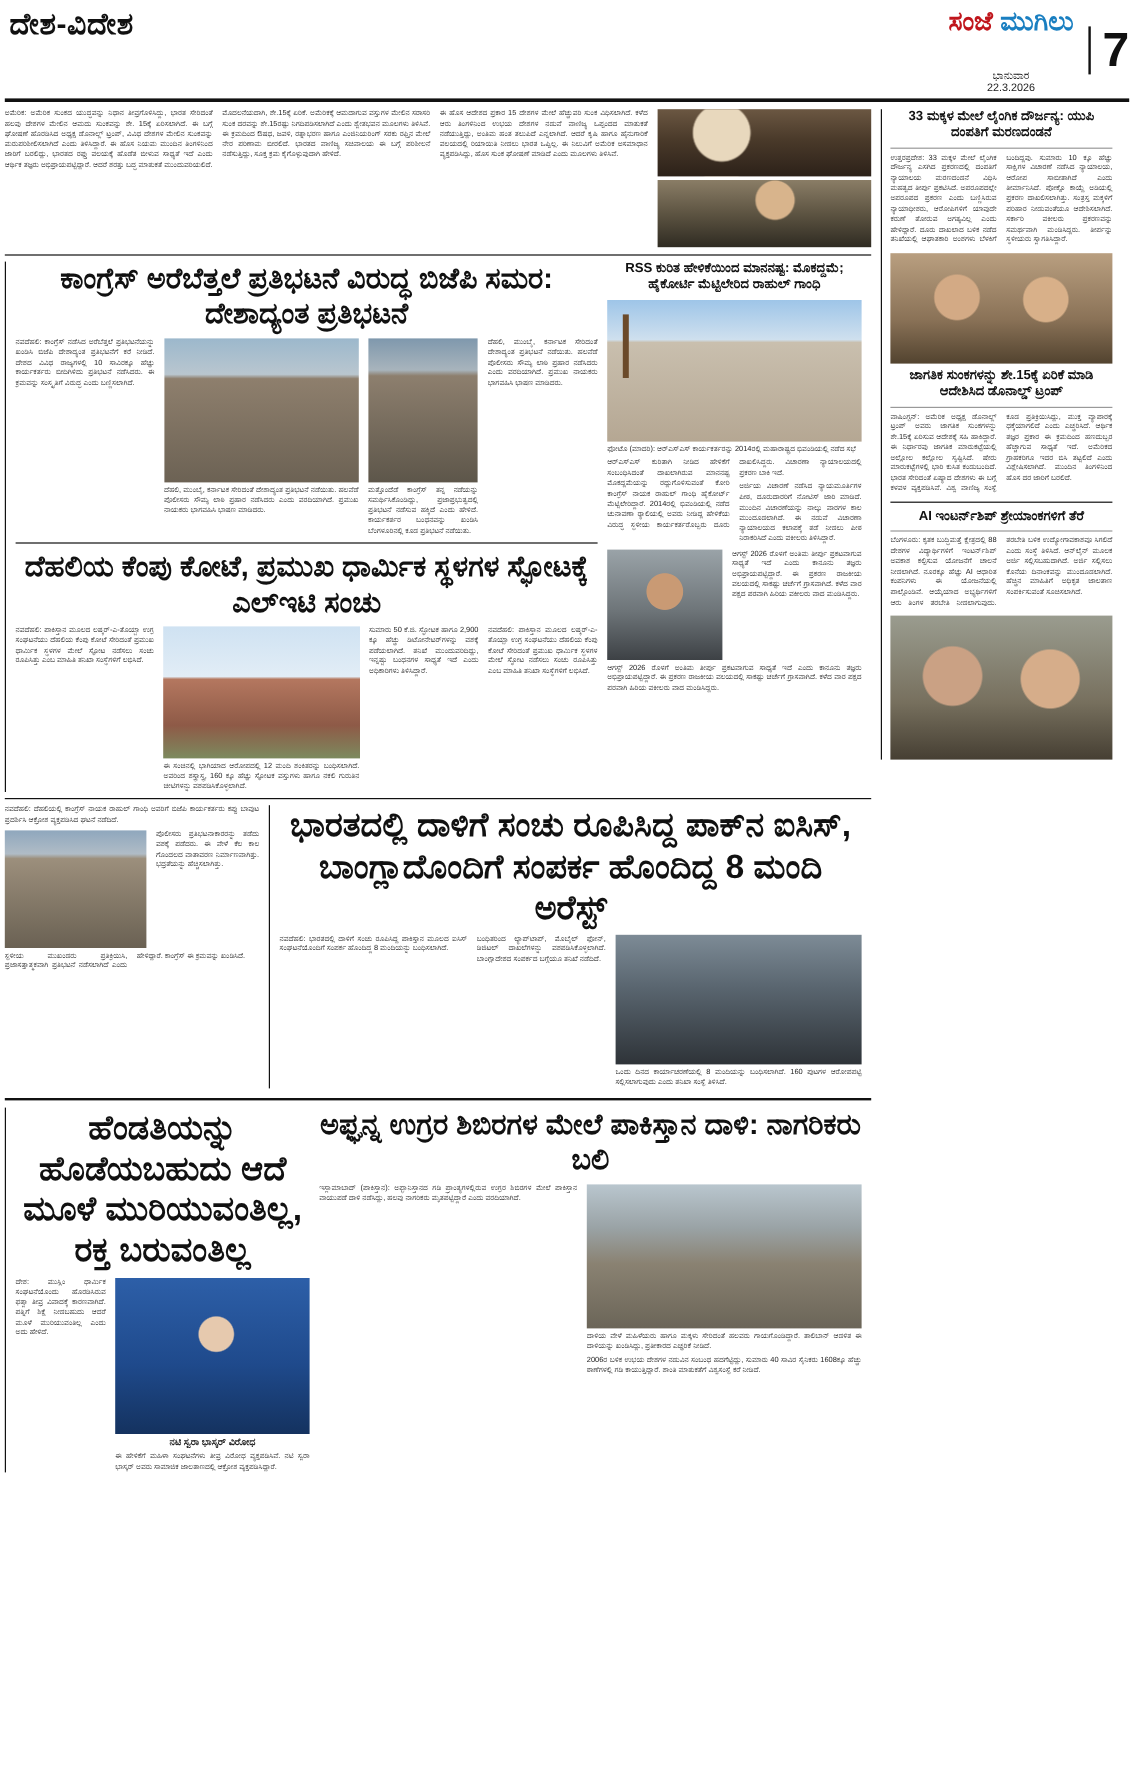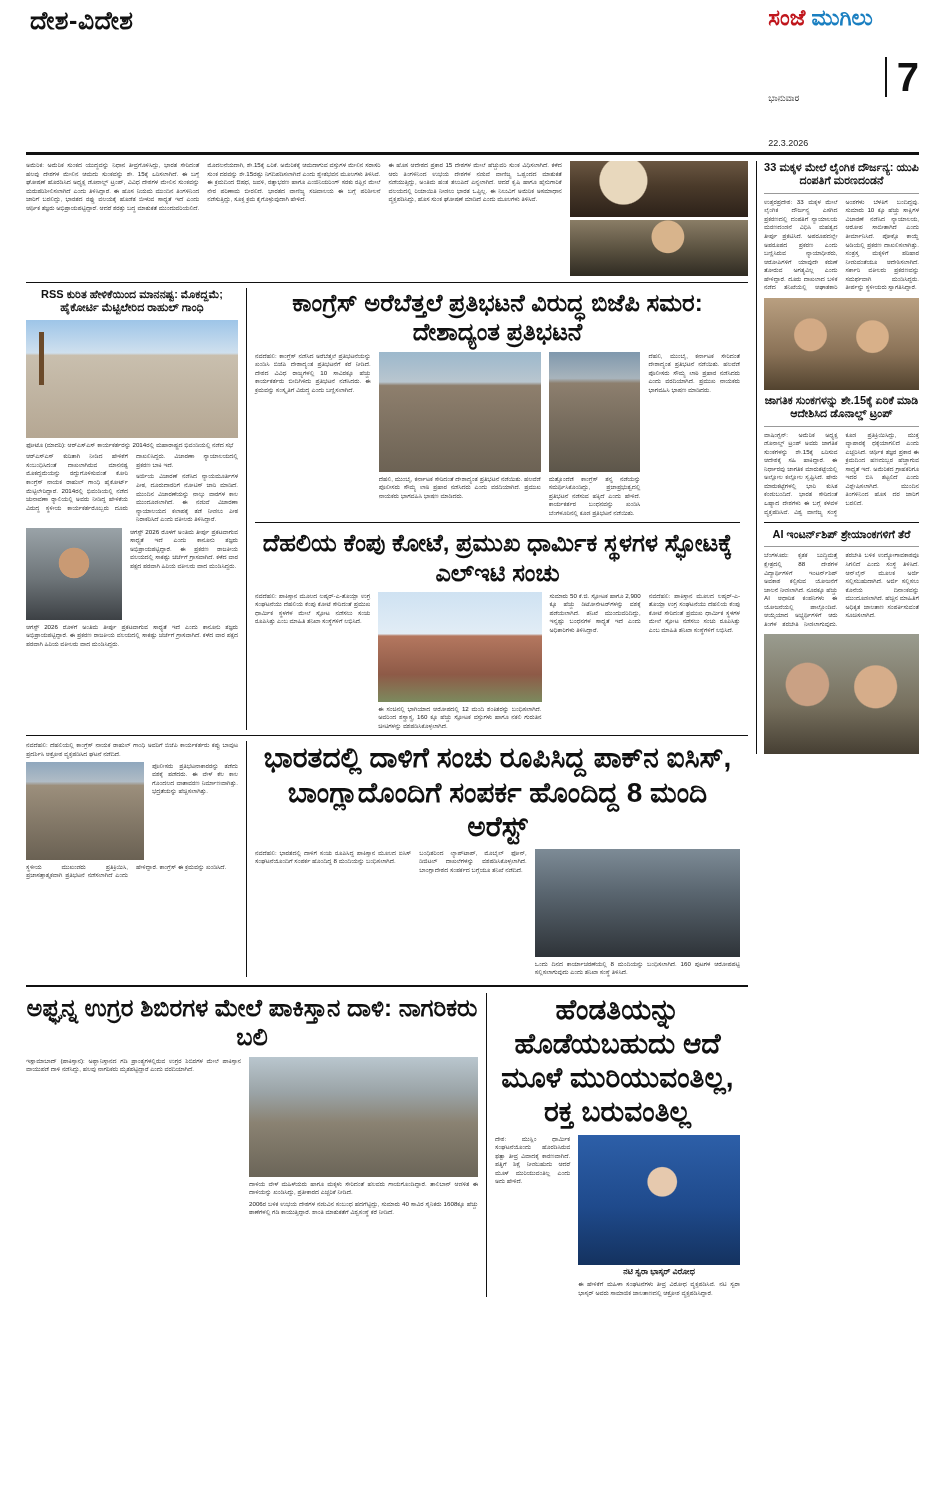--- a/index.html
+++ b/index.html
@@ -6,31 +6,31 @@
   html, body { margin:0; padding:0; }
   body {
     width: 945px;
     height: 1491px;
     background: #ffffff;
     font-family: "Liberation Sans", sans-serif;
     color: #111;
     position: relative;
     overflow: hidden;
   }
-  .page { width:945px; height:1307px; position:relative; padding: 6px 26px; }
+  .page { width:945px; height:1307px; position:relative; padding: 6px 4px; }
 
   
   .masthead {
     display:flex; align-items:flex-start; justify-content:space-between;
     border-bottom: 3px solid #111; padding-bottom: 4px; margin-bottom: 6px;
   }
   .masthead-left { font-size: 25px; font-weight: bold; letter-spacing:.5px; padding-left:4px; }
   .masthead-right { display:flex; align-items:center; gap:8px; }
   .brand {
-    display:flex; flex-direction:column; line-height:1.05;gap:35px;
+    display:flex; flex-direction:column; align-items:center; line-height:1.05;
   }
   .brand-main { font-size:22px; font-weight:bold; color:#c0161c; }
   .brand-main .accent { color:#1a7fc1; }
   .brand-sub { font-size:9px; color:#222;margin-top:30px; }
   .brand-date { font-size:9px; color:#222; }
   .page-num {
     font-size:40px; font-weight:bold; line-height:1; padding-left:10px;
     border-left:2px solid #111; margin-left:4px;
   }
 
@@ -166,73 +166,73 @@
             <div class="photo ph-podium" style="height:56px;margin-bottom:3px;"></div>
             <div class="photo ph-modi" style="height:56px;"></div>
           </div>
         </div>
       </div>
 
       <div class="rule"></div>
 
       <div class="flexrow">
 
+        <div style="width:494px; border-left:1px solid #111; padding-left:8px;">
+          <h2 class="head lg">ಕಾಂಗ್ರೆಸ್ ಅರೆಬೆತ್ತಲೆ ಪ್ರತಿಭಟನೆ ವಿರುದ್ಧ ಬಿಜೆಪಿ ಸಮರ: ದೇಶಾದ್ಯಂತ ಪ್ರತಿಭಟನೆ</h2>
+          <div class="flexrow" style="margin-top:4px;">
+            <div style="width:120px;">
+              <div class="body-text">ನವದೆಹಲಿ: ಕಾಂಗ್ರೆಸ್ ನಡೆಸಿದ ಅರೆಬೆತ್ತಲೆ ಪ್ರತಿಭಟನೆಯನ್ನು ಖಂಡಿಸಿ ಬಿಜೆಪಿ ದೇಶಾದ್ಯಂತ ಪ್ರತಿಭಟನೆಗೆ ಕರೆ ನೀಡಿದೆ. ದೇಶದ ವಿವಿಧ ರಾಜ್ಯಗಳಲ್ಲಿ 10 ಸಾವಿರಕ್ಕೂ ಹೆಚ್ಚು ಕಾರ್ಯಕರ್ತರು ಬೀದಿಗಿಳಿದು ಪ್ರತಿಭಟನೆ ನಡೆಸಿದರು. ಈ ಕ್ರಮವನ್ನು ಸಂಸ್ಕೃತಿಗೆ ವಿರುದ್ಧ ಎಂದು ಬಣ್ಣಿಸಲಾಗಿದೆ.</div>
+            </div>
+            <div style="width:168px;">
+              <div class="photo ph-crowd" style="height:120px;"></div>
+              <div class="body-text" style="margin-top:3px;">ದೆಹಲಿ, ಮುಂಬೈ, ಕರ್ನಾಟಕ ಸೇರಿದಂತೆ ದೇಶಾದ್ಯಂತ ಪ್ರತಿಭಟನೆ ನಡೆಯಿತು. ಹಲವೆಡೆ ಪೊಲೀಸರು ಸೌಮ್ಯ ಲಾಠಿ ಪ್ರಹಾರ ನಡೆಸಿದರು ಎಂದು ವರದಿಯಾಗಿದೆ. ಪ್ರಮುಖ ನಾಯಕರು ಭಾಗವಹಿಸಿ ಭಾಷಣ ಮಾಡಿದರು.</div>
+            </div>
+            <div style="width:95px;">
+              <div class="photo ph-crowd2" style="height:120px;"></div>
+              <div class="body-text" style="margin-top:3px;">ಮತ್ತೊಂದೆಡೆ ಕಾಂಗ್ರೆಸ್ ತನ್ನ ನಡೆಯನ್ನು ಸಮರ್ಥಿಸಿಕೊಂಡಿದ್ದು, ಪ್ರಜಾಪ್ರಭುತ್ವದಲ್ಲಿ ಪ್ರತಿಭಟನೆ ನಡೆಸುವ ಹಕ್ಕಿದೆ ಎಂದು ಹೇಳಿದೆ. ಕಾರ್ಯಕರ್ತರ ಬಂಧನವನ್ನು ಖಂಡಿಸಿ ಬೆಂಗಳೂರಿನಲ್ಲಿ ಕೂಡ ಪ್ರತಿಭಟನೆ ನಡೆಯಿತು.</div>
+            </div>
+            <div style="width:95px;">
+              <div class="body-text">ದೆಹಲಿ, ಮುಂಬೈ, ಕರ್ನಾಟಕ ಸೇರಿದಂತೆ ದೇಶಾದ್ಯಂತ ಪ್ರತಿಭಟನೆ ನಡೆಯಿತು. ಹಲವೆಡೆ ಪೊಲೀಸರು ಸೌಮ್ಯ ಲಾಠಿ ಪ್ರಹಾರ ನಡೆಸಿದರು ಎಂದು ವರದಿಯಾಗಿದೆ. ಪ್ರಮುಖ ನಾಯಕರು ಭಾಗವಹಿಸಿ ಭಾಷಣ ಮಾಡಿದರು.</div>
+            </div>
+          </div>
+
+          <div class="rule"></div>
+
+          <h2 class="head lg">ದೆಹಲಿಯ ಕೆಂಪು ಕೋಟೆ, ಪ್ರಮುಖ ಧಾರ್ಮಿಕ ಸ್ಥಳಗಳ ಸ್ಫೋಟಕ್ಕೆ ಎಲ್‌ಇಟಿ ಸಂಚು</h2>
+          <div class="flexrow" style="margin-top:4px;">
+            <div style="width:120px;">
+              <div class="body-text">ನವದೆಹಲಿ: ಪಾಕಿಸ್ತಾನ ಮೂಲದ ಲಷ್ಕರ್-ಎ-ತೊಯ್ಬಾ ಉಗ್ರ ಸಂಘಟನೆಯು ದೆಹಲಿಯ ಕೆಂಪು ಕೋಟೆ ಸೇರಿದಂತೆ ಪ್ರಮುಖ ಧಾರ್ಮಿಕ ಸ್ಥಳಗಳ ಮೇಲೆ ಸ್ಫೋಟ ನಡೆಸಲು ಸಂಚು ರೂಪಿಸಿತ್ತು ಎಂಬ ಮಾಹಿತಿ ತನಿಖಾ ಸಂಸ್ಥೆಗಳಿಗೆ ಲಭಿಸಿದೆ.</div>
+            </div>
+            <div style="width:170px;">
+              <div class="photo ph-redfort" style="height:110px;"></div>
+              <div class="body-text" style="margin-top:3px;">ಈ ಸಂಚಿನಲ್ಲಿ ಭಾಗಿಯಾದ ಆರೋಪದಲ್ಲಿ 12 ಮಂದಿ ಶಂಕಿತರನ್ನು ಬಂಧಿಸಲಾಗಿದೆ. ಅವರಿಂದ ಶಸ್ತ್ರಾಸ್ತ್ರ, 160 ಕ್ಕೂ ಹೆಚ್ಚು ಸ್ಫೋಟಕ ವಸ್ತುಗಳು ಹಾಗೂ ನಕಲಿ ಗುರುತಿನ ಚೀಟಿಗಳನ್ನು ವಶಪಡಿಸಿಕೊಳ್ಳಲಾಗಿದೆ.</div>
+            </div>
+            <div style="width:95px;">
+              <div class="body-text">ಸುಮಾರು 50 ಕೆ.ಜಿ. ಸ್ಫೋಟಕ ಹಾಗೂ 2,900 ಕ್ಕೂ ಹೆಚ್ಚು ಡಿಟೋನೇಟರ್‌ಗಳನ್ನು ವಶಕ್ಕೆ ಪಡೆಯಲಾಗಿದೆ. ತನಿಖೆ ಮುಂದುವರಿದಿದ್ದು, ಇನ್ನಷ್ಟು ಬಂಧನಗಳ ಸಾಧ್ಯತೆ ಇದೆ ಎಂದು ಅಧಿಕಾರಿಗಳು ತಿಳಿಸಿದ್ದಾರೆ.</div>
+            </div>
+            <div style="width:95px;">
+              <div class="body-text">ನವದೆಹಲಿ: ಪಾಕಿಸ್ತಾನ ಮೂಲದ ಲಷ್ಕರ್-ಎ-ತೊಯ್ಬಾ ಉಗ್ರ ಸಂಘಟನೆಯು ದೆಹಲಿಯ ಕೆಂಪು ಕೋಟೆ ಸೇರಿದಂತೆ ಪ್ರಮುಖ ಧಾರ್ಮಿಕ ಸ್ಥಳಗಳ ಮೇಲೆ ಸ್ಫೋಟ ನಡೆಸಲು ಸಂಚು ರೂಪಿಸಿತ್ತು ಎಂಬ ಮಾಹಿತಿ ತನಿಖಾ ಸಂಸ್ಥೆಗಳಿಗೆ ಲಭಿಸಿದೆ.</div>
+            </div>
+          </div>
+        </div>
+
         <div style="width:212px;">
           <h2 class="head sm">RSS ಕುರಿತ ಹೇಳಿಕೆಯಿಂದ ಮಾನನಷ್ಟ: ಮೊಕದ್ದಮೆ; ಹೈಕೋರ್ಟಿ ಮೆಟ್ಟಿಲೇರಿದ ರಾಹುಲ್ ಗಾಂಧಿ</h2>
           <div class="photo ph-rally" style="height:118px;"></div>
           <div class="body-text" style="margin-top:3px;">ಫೋಟೊ (ಮಾದರಿ): ಆರ್‌ಎಸ್‌ಎಸ್ ಕಾರ್ಯಕರ್ತರನ್ನು 2014ರಲ್ಲಿ ಮಹಾರಾಷ್ಟ್ರದ ಭಿವಂಡಿಯಲ್ಲಿ ನಡೆದ ಸಭೆ</div>
           <div class="cols2" style="margin-top:3px;">
             <div class="body-text">ಆರ್‌ಎಸ್‌ಎಸ್ ಕುರಿತಾಗಿ ನೀಡಿದ ಹೇಳಿಕೆಗೆ ಸಂಬಂಧಿಸಿದಂತೆ ದಾಖಲಾಗಿರುವ ಮಾನನಷ್ಟ ಮೊಕದ್ದಮೆಯನ್ನು ರದ್ದುಗೊಳಿಸುವಂತೆ ಕೋರಿ ಕಾಂಗ್ರೆಸ್ ನಾಯಕ ರಾಹುಲ್ ಗಾಂಧಿ ಹೈಕೋರ್ಟ್ ಮೆಟ್ಟಿಲೇರಿದ್ದಾರೆ. 2014ರಲ್ಲಿ ಭಿವಂಡಿಯಲ್ಲಿ ನಡೆದ ಚುನಾವಣಾ ರ‍್ಯಾಲಿಯಲ್ಲಿ ಅವರು ನೀಡಿದ್ದ ಹೇಳಿಕೆಯ ವಿರುದ್ಧ ಸ್ಥಳೀಯ ಕಾರ್ಯಕರ್ತರೊಬ್ಬರು ದೂರು ದಾಖಲಿಸಿದ್ದರು. ವಿಚಾರಣಾ ನ್ಯಾಯಾಲಯದಲ್ಲಿ ಪ್ರಕರಣ ಬಾಕಿ ಇದೆ.</div>
             <div class="body-text" style="margin-top:3px;">ಅರ್ಜಿಯ ವಿಚಾರಣೆ ನಡೆಸಿದ ನ್ಯಾಯಮೂರ್ತಿಗಳ ಪೀಠ, ದೂರುದಾರರಿಗೆ ನೋಟಿಸ್ ಜಾರಿ ಮಾಡಿದೆ. ಮುಂದಿನ ವಿಚಾರಣೆಯನ್ನು ನಾಲ್ಕು ವಾರಗಳ ಕಾಲ ಮುಂದೂಡಲಾಗಿದೆ. ಈ ನಡುವೆ ವಿಚಾರಣಾ ನ್ಯಾಯಾಲಯದ ಕಲಾಪಕ್ಕೆ ತಡೆ ನೀಡಲು ಪೀಠ ನಿರಾಕರಿಸಿದೆ ಎಂದು ವಕೀಲರು ತಿಳಿಸಿದ್ದಾರೆ.</div>
           </div>
           <div class="flexrow" style="margin-top:4px;">
             <div class="photo ph-rahul" style="width:96px;height:92px;"></div>
             <div class="body-text" style="flex:1;">ಆಗಸ್ಟ್ 2026 ರೊಳಗೆ ಅಂತಿಮ ತೀರ್ಪು ಪ್ರಕಟವಾಗುವ ಸಾಧ್ಯತೆ ಇದೆ ಎಂದು ಕಾನೂನು ತಜ್ಞರು ಅಭಿಪ್ರಾಯಪಟ್ಟಿದ್ದಾರೆ. ಈ ಪ್ರಕರಣ ರಾಜಕೀಯ ವಲಯದಲ್ಲಿ ಸಾಕಷ್ಟು ಚರ್ಚೆಗೆ ಗ್ರಾಸವಾಗಿದೆ. ಕಳೆದ ವಾರ ಪಕ್ಷದ ಪರವಾಗಿ ಹಿರಿಯ ವಕೀಲರು ವಾದ ಮಂಡಿಸಿದ್ದರು.</div>
           </div>
           <div class="body-text" style="margin-top:3px;">ಆಗಸ್ಟ್ 2026 ರೊಳಗೆ ಅಂತಿಮ ತೀರ್ಪು ಪ್ರಕಟವಾಗುವ ಸಾಧ್ಯತೆ ಇದೆ ಎಂದು ಕಾನೂನು ತಜ್ಞರು ಅಭಿಪ್ರಾಯಪಟ್ಟಿದ್ದಾರೆ. ಈ ಪ್ರಕರಣ ರಾಜಕೀಯ ವಲಯದಲ್ಲಿ ಸಾಕಷ್ಟು ಚರ್ಚೆಗೆ ಗ್ರಾಸವಾಗಿದೆ. ಕಳೆದ ವಾರ ಪಕ್ಷದ ಪರವಾಗಿ ಹಿರಿಯ ವಕೀಲರು ವಾದ ಮಂಡಿಸಿದ್ದರು.</div>
         </div>
-
-        <div style="width:494px; border-left:1px solid #111; padding-left:8px;">
-          <h2 class="head lg">ಕಾಂಗ್ರೆಸ್ ಅರೆಬೆತ್ತಲೆ ಪ್ರತಿಭಟನೆ ವಿರುದ್ಧ ಬಿಜೆಪಿ ಸಮರ: ದೇಶಾದ್ಯಂತ ಪ್ರತಿಭಟನೆ</h2>
-          <div class="flexrow" style="margin-top:4px;">
-            <div style="width:120px;">
-              <div class="body-text">ನವದೆಹಲಿ: ಕಾಂಗ್ರೆಸ್ ನಡೆಸಿದ ಅರೆಬೆತ್ತಲೆ ಪ್ರತಿಭಟನೆಯನ್ನು ಖಂಡಿಸಿ ಬಿಜೆಪಿ ದೇಶಾದ್ಯಂತ ಪ್ರತಿಭಟನೆಗೆ ಕರೆ ನೀಡಿದೆ. ದೇಶದ ವಿವಿಧ ರಾಜ್ಯಗಳಲ್ಲಿ 10 ಸಾವಿರಕ್ಕೂ ಹೆಚ್ಚು ಕಾರ್ಯಕರ್ತರು ಬೀದಿಗಿಳಿದು ಪ್ರತಿಭಟನೆ ನಡೆಸಿದರು. ಈ ಕ್ರಮವನ್ನು ಸಂಸ್ಕೃತಿಗೆ ವಿರುದ್ಧ ಎಂದು ಬಣ್ಣಿಸಲಾಗಿದೆ.</div>
-            </div>
-            <div style="width:168px;">
-              <div class="photo ph-crowd" style="height:120px;"></div>
-              <div class="body-text" style="margin-top:3px;">ದೆಹಲಿ, ಮುಂಬೈ, ಕರ್ನಾಟಕ ಸೇರಿದಂತೆ ದೇಶಾದ್ಯಂತ ಪ್ರತಿಭಟನೆ ನಡೆಯಿತು. ಹಲವೆಡೆ ಪೊಲೀಸರು ಸೌಮ್ಯ ಲಾಠಿ ಪ್ರಹಾರ ನಡೆಸಿದರು ಎಂದು ವರದಿಯಾಗಿದೆ. ಪ್ರಮುಖ ನಾಯಕರು ಭಾಗವಹಿಸಿ ಭಾಷಣ ಮಾಡಿದರು.</div>
-            </div>
-            <div style="width:95px;">
-              <div class="photo ph-crowd2" style="height:120px;"></div>
-              <div class="body-text" style="margin-top:3px;">ಮತ್ತೊಂದೆಡೆ ಕಾಂಗ್ರೆಸ್ ತನ್ನ ನಡೆಯನ್ನು ಸಮರ್ಥಿಸಿಕೊಂಡಿದ್ದು, ಪ್ರಜಾಪ್ರಭುತ್ವದಲ್ಲಿ ಪ್ರತಿಭಟನೆ ನಡೆಸುವ ಹಕ್ಕಿದೆ ಎಂದು ಹೇಳಿದೆ. ಕಾರ್ಯಕರ್ತರ ಬಂಧನವನ್ನು ಖಂಡಿಸಿ ಬೆಂಗಳೂರಿನಲ್ಲಿ ಕೂಡ ಪ್ರತಿಭಟನೆ ನಡೆಯಿತು.</div>
-            </div>
-            <div style="width:95px;">
-              <div class="body-text">ದೆಹಲಿ, ಮುಂಬೈ, ಕರ್ನಾಟಕ ಸೇರಿದಂತೆ ದೇಶಾದ್ಯಂತ ಪ್ರತಿಭಟನೆ ನಡೆಯಿತು. ಹಲವೆಡೆ ಪೊಲೀಸರು ಸೌಮ್ಯ ಲಾಠಿ ಪ್ರಹಾರ ನಡೆಸಿದರು ಎಂದು ವರದಿಯಾಗಿದೆ. ಪ್ರಮುಖ ನಾಯಕರು ಭಾಗವಹಿಸಿ ಭಾಷಣ ಮಾಡಿದರು.</div>
-            </div>
-          </div>
-
-          <div class="rule"></div>
-
-          <h2 class="head lg">ದೆಹಲಿಯ ಕೆಂಪು ಕೋಟೆ, ಪ್ರಮುಖ ಧಾರ್ಮಿಕ ಸ್ಥಳಗಳ ಸ್ಫೋಟಕ್ಕೆ ಎಲ್‌ಇಟಿ ಸಂಚು</h2>
-          <div class="flexrow" style="margin-top:4px;">
-            <div style="width:120px;">
-              <div class="body-text">ನವದೆಹಲಿ: ಪಾಕಿಸ್ತಾನ ಮೂಲದ ಲಷ್ಕರ್-ಎ-ತೊಯ್ಬಾ ಉಗ್ರ ಸಂಘಟನೆಯು ದೆಹಲಿಯ ಕೆಂಪು ಕೋಟೆ ಸೇರಿದಂತೆ ಪ್ರಮುಖ ಧಾರ್ಮಿಕ ಸ್ಥಳಗಳ ಮೇಲೆ ಸ್ಫೋಟ ನಡೆಸಲು ಸಂಚು ರೂಪಿಸಿತ್ತು ಎಂಬ ಮಾಹಿತಿ ತನಿಖಾ ಸಂಸ್ಥೆಗಳಿಗೆ ಲಭಿಸಿದೆ.</div>
-            </div>
-            <div style="width:170px;">
-              <div class="photo ph-redfort" style="height:110px;"></div>
-              <div class="body-text" style="margin-top:3px;">ಈ ಸಂಚಿನಲ್ಲಿ ಭಾಗಿಯಾದ ಆರೋಪದಲ್ಲಿ 12 ಮಂದಿ ಶಂಕಿತರನ್ನು ಬಂಧಿಸಲಾಗಿದೆ. ಅವರಿಂದ ಶಸ್ತ್ರಾಸ್ತ್ರ, 160 ಕ್ಕೂ ಹೆಚ್ಚು ಸ್ಫೋಟಕ ವಸ್ತುಗಳು ಹಾಗೂ ನಕಲಿ ಗುರುತಿನ ಚೀಟಿಗಳನ್ನು ವಶಪಡಿಸಿಕೊಳ್ಳಲಾಗಿದೆ.</div>
-            </div>
-            <div style="width:95px;">
-              <div class="body-text">ಸುಮಾರು 50 ಕೆ.ಜಿ. ಸ್ಫೋಟಕ ಹಾಗೂ 2,900 ಕ್ಕೂ ಹೆಚ್ಚು ಡಿಟೋನೇಟರ್‌ಗಳನ್ನು ವಶಕ್ಕೆ ಪಡೆಯಲಾಗಿದೆ. ತನಿಖೆ ಮುಂದುವರಿದಿದ್ದು, ಇನ್ನಷ್ಟು ಬಂಧನಗಳ ಸಾಧ್ಯತೆ ಇದೆ ಎಂದು ಅಧಿಕಾರಿಗಳು ತಿಳಿಸಿದ್ದಾರೆ.</div>
-            </div>
-            <div style="width:95px;">
-              <div class="body-text">ನವದೆಹಲಿ: ಪಾಕಿಸ್ತಾನ ಮೂಲದ ಲಷ್ಕರ್-ಎ-ತೊಯ್ಬಾ ಉಗ್ರ ಸಂಘಟನೆಯು ದೆಹಲಿಯ ಕೆಂಪು ಕೋಟೆ ಸೇರಿದಂತೆ ಪ್ರಮುಖ ಧಾರ್ಮಿಕ ಸ್ಥಳಗಳ ಮೇಲೆ ಸ್ಫೋಟ ನಡೆಸಲು ಸಂಚು ರೂಪಿಸಿತ್ತು ಎಂಬ ಮಾಹಿತಿ ತನಿಖಾ ಸಂಸ್ಥೆಗಳಿಗೆ ಲಭಿಸಿದೆ.</div>
-            </div>
-          </div>
-        </div>
       </div>
 
       <div class="rule"></div>
 
       <div class="flexrow">
         <div style="width:212px;">
           <div class="body-text">ನವದೆಹಲಿ: ದೆಹಲಿಯಲ್ಲಿ ಕಾಂಗ್ರೆಸ್ ನಾಯಕ ರಾಹುಲ್ ಗಾಂಧಿ ಅವರಿಗೆ ಬಿಜೆಪಿ ಕಾರ್ಯಕರ್ತರು ಕಪ್ಪು ಬಾವುಟ ಪ್ರದರ್ಶಿಸಿ ಆಕ್ರೋಶ ವ್ಯಕ್ತಪಡಿಸಿದ ಘಟನೆ ನಡೆದಿದೆ.</div>
           <div class="flexrow" style="margin-top:3px;">
             <div class="photo ph-protest" style="width:118px;height:98px;"></div>
             <div class="body-text" style="flex:1;">ಪೊಲೀಸರು ಪ್ರತಿಭಟನಾಕಾರರನ್ನು ತಡೆದು ವಶಕ್ಕೆ ಪಡೆದರು. ಈ ವೇಳೆ ಕೆಲ ಕಾಲ ಗೊಂದಲದ ವಾತಾವರಣ ನಿರ್ಮಾಣವಾಗಿತ್ತು. ಭದ್ರತೆಯನ್ನು ಹೆಚ್ಚಿಸಲಾಗಿತ್ತು.</div>
@@ -255,44 +255,44 @@
               <div class="photo ph-car" style="height:108px;"></div>
               <div class="body-text" style="margin-top:3px;">ಒಂದು ದಿನದ ಕಾರ್ಯಾಚರಣೆಯಲ್ಲಿ 8 ಮಂದಿಯನ್ನು ಬಂಧಿಸಲಾಗಿದೆ. 160 ಪುಟಗಳ ಆರೋಪಪಟ್ಟಿ ಸಲ್ಲಿಸಲಾಗುವುದು ಎಂದು ತನಿಖಾ ಸಂಸ್ಥೆ ತಿಳಿಸಿದೆ.</div>
             </div>
           </div>
         </div>
       </div>
 
       <div class="bottom-sep"></div>
 
       <div class="flexrow">
+        <div style="width:254px; border-left:1px solid #111; padding-left:8px;">
+          <h2 class="head">ಹೆಂಡತಿಯನ್ನು ಹೊಡೆಯಬಹುದು ಆದೆ ಮೂಳೆ ಮುರಿಯುವಂತಿಲ್ಲ, ರಕ್ತ ಬರುವಂತಿಲ್ಲ</h2>
+          <div class="flexrow" style="margin-top:4px;">
+            <div style="width:78px;">
+              <div class="body-text">ದೇಶ: ಮುಸ್ಲಿಂ ಧಾರ್ಮಿಕ ಸಂಘಟನೆಯೊಂದು ಹೊರಡಿಸಿರುವ ಫತ್ವಾ ತೀವ್ರ ವಿವಾದಕ್ಕೆ ಕಾರಣವಾಗಿದೆ. ಪತ್ನಿಗೆ ಶಿಕ್ಷೆ ನೀಡಬಹುದು ಆದರೆ ಮೂಳೆ ಮುರಿಯುವಂತಿಲ್ಲ ಎಂದು ಅದು ಹೇಳಿದೆ.</div>
+            </div>
+            <div style="width:168px;">
+              <div class="photo ph-burqa" style="height:130px;"></div>
+              <div class="caption" style="font-weight:bold;font-size:8px;">ನಟಿ ಸ್ವರಾ ಭಾಸ್ಕರ್ ವಿರೋಧ</div>
+              <div class="body-text" style="margin-top:3px;">ಈ ಹೇಳಿಕೆಗೆ ಮಹಿಳಾ ಸಂಘಟನೆಗಳು ತೀವ್ರ ವಿರೋಧ ವ್ಯಕ್ತಪಡಿಸಿವೆ. ನಟಿ ಸ್ವರಾ ಭಾಸ್ಕರ್ ಅವರು ಸಾಮಾಜಿಕ ಜಾಲತಾಣದಲ್ಲಿ ಆಕ್ರೋಶ ವ್ಯಕ್ತಪಡಿಸಿದ್ದಾರೆ.</div>
+            </div>
+          </div>
+        </div>
+
         <div style="width:452px;">
           <h2 class="head lg">ಅಫ್ಘನ್ನ ಉಗ್ರರ ಶಿಬಿರಗಳ ಮೇಲೆ ಪಾಕಿಸ್ತಾನ ದಾಳಿ: ನಾಗರಿಕರು ಬಲಿ</h2>
           <div class="flexrow" style="margin-top:4px;">
             <div style="width:215px;">
               <div class="body-text">ಇಸ್ಲಾಮಾಬಾದ್ (ಪಾಕಿಸ್ತಾನ): ಅಫ್ಘಾನಿಸ್ತಾನದ ಗಡಿ ಪ್ರಾಂತ್ಯಗಳಲ್ಲಿರುವ ಉಗ್ರರ ಶಿಬಿರಗಳ ಮೇಲೆ ಪಾಕಿಸ್ತಾನ ವಾಯುಪಡೆ ದಾಳಿ ನಡೆಸಿದ್ದು, ಹಲವು ನಾಗರಿಕರು ಮೃತಪಟ್ಟಿದ್ದಾರೆ ಎಂದು ವರದಿಯಾಗಿದೆ.</div>
             </div>
             <div style="width:229px;">
               <div class="photo ph-rubble" style="height:120px;"></div>
               <div class="body-text" style="margin-top:3px;">ದಾಳಿಯ ವೇಳೆ ಮಹಿಳೆಯರು ಹಾಗೂ ಮಕ್ಕಳು ಸೇರಿದಂತೆ ಹಲವರು ಗಾಯಗೊಂಡಿದ್ದಾರೆ. ತಾಲಿಬಾನ್ ಆಡಳಿತ ಈ ದಾಳಿಯನ್ನು ಖಂಡಿಸಿದ್ದು, ಪ್ರತೀಕಾರದ ಎಚ್ಚರಿಕೆ ನೀಡಿದೆ.</div>
               <div class="body-text" style="margin-top:3px;">2006ರ ಬಳಿಕ ಉಭಯ ದೇಶಗಳ ನಡುವಿನ ಸಂಬಂಧ ಹದಗೆಟ್ಟಿದ್ದು, ಸುಮಾರು 40 ಸಾವಿರ ಸೈನಿಕರು 1608ಕ್ಕೂ ಹೆಚ್ಚು ಠಾಣೆಗಳಲ್ಲಿ ಗಡಿ ಕಾಯುತ್ತಿದ್ದಾರೆ. ಶಾಂತಿ ಮಾತುಕತೆಗೆ ವಿಶ್ವಸಂಸ್ಥೆ ಕರೆ ನೀಡಿದೆ.</div>
-            </div>
-          </div>
-        </div>
-
-        <div style="width:254px; border-left:1px solid #111; padding-left:8px;">
-          <h2 class="head">ಹೆಂಡತಿಯನ್ನು ಹೊಡೆಯಬಹುದು ಆದೆ ಮೂಳೆ ಮುರಿಯುವಂತಿಲ್ಲ, ರಕ್ತ ಬರುವಂತಿಲ್ಲ</h2>
-          <div class="flexrow" style="margin-top:4px;">
-            <div style="width:78px;">
-              <div class="body-text">ದೇಶ: ಮುಸ್ಲಿಂ ಧಾರ್ಮಿಕ ಸಂಘಟನೆಯೊಂದು ಹೊರಡಿಸಿರುವ ಫತ್ವಾ ತೀವ್ರ ವಿವಾದಕ್ಕೆ ಕಾರಣವಾಗಿದೆ. ಪತ್ನಿಗೆ ಶಿಕ್ಷೆ ನೀಡಬಹುದು ಆದರೆ ಮೂಳೆ ಮುರಿಯುವಂತಿಲ್ಲ ಎಂದು ಅದು ಹೇಳಿದೆ.</div>
-            </div>
-            <div style="width:168px;">
-              <div class="photo ph-burqa" style="height:130px;"></div>
-              <div class="caption" style="font-weight:bold;font-size:8px;">ನಟಿ ಸ್ವರಾ ಭಾಸ್ಕರ್ ವಿರೋಧ</div>
-              <div class="body-text" style="margin-top:3px;">ಈ ಹೇಳಿಕೆಗೆ ಮಹಿಳಾ ಸಂಘಟನೆಗಳು ತೀವ್ರ ವಿರೋಧ ವ್ಯಕ್ತಪಡಿಸಿವೆ. ನಟಿ ಸ್ವರಾ ಭಾಸ್ಕರ್ ಅವರು ಸಾಮಾಜಿಕ ಜಾಲತಾಣದಲ್ಲಿ ಆಕ್ರೋಶ ವ್ಯಕ್ತಪಡಿಸಿದ್ದಾರೆ.</div>
             </div>
           </div>
         </div>
       </div>
     </div>
 
     <div class="right-rail">
       <div class="right-rail-inner">
 
         <div class="sec">

